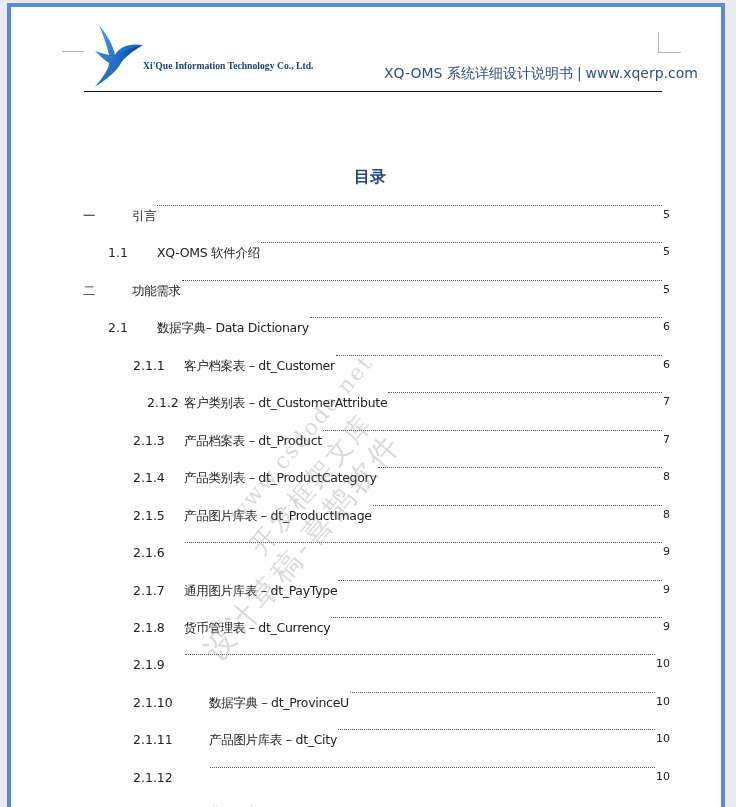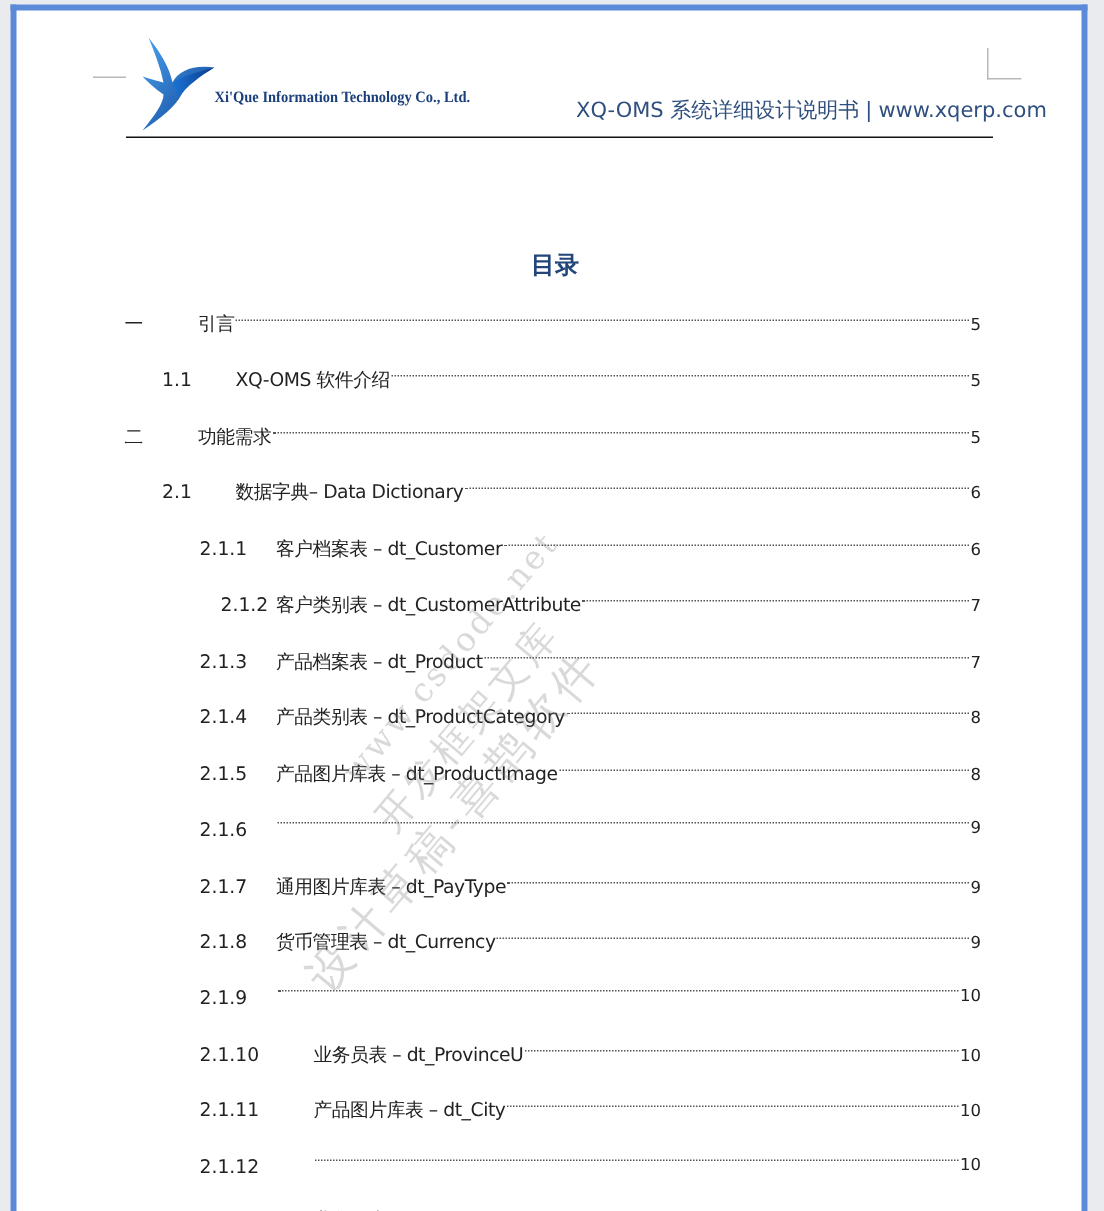--- a/index.html
+++ b/index.html
@@ -119,23 +119,23 @@
     }
     .toc-num {
       position: absolute;
       top: 0;
       white-space: nowrap;
       font-family: "DejaVu Sans", sans-serif;
     }
     .toc-entry {
       position: absolute;
       top: 0;
-      right: 75px;
+      right: 59px;
       display: flex;
-      align-items: center;
+      align-items: flex-start;
     }
     .toc-text {
       white-space: nowrap;
       font-family: "DejaVu Sans", sans-serif;
       letter-spacing: -0.3px;
     }
     .toc-leader {
       flex: 1;
       border-bottom: 1px dotted #555;
       margin: 0 1px;
@@ -294,21 +294,21 @@
       <span class="toc-num" style="left:122px">2.1.9</span>
       <div class="toc-entry" style="left:173px">
           <span class="toc-leader"></span>
           <span class="toc-page">10</span>
         </div>
     </div>
 
     <div class="toc-row" style="top:688px">
       <span class="toc-num" style="left:122px">2.1.10</span>
       <div class="toc-entry" style="left:198px">
-          <span class="toc-text">业务员表 – dt_ProvinceU</span>
+          <span class="toc-text">数据字典 – dt_ProvinceU</span>
           <span class="toc-leader"></span>
           <span class="toc-page">10</span>
         </div>
     </div>
     <div class="toc-row" style="top:725px">
       <span class="toc-num" style="left:122px">2.1.11</span>
       <div class="toc-entry" style="left:198px">
           <span class="toc-text">产品图片库表 – dt_City</span>
           <span class="toc-leader"></span>
           <span class="toc-page">10</span>

